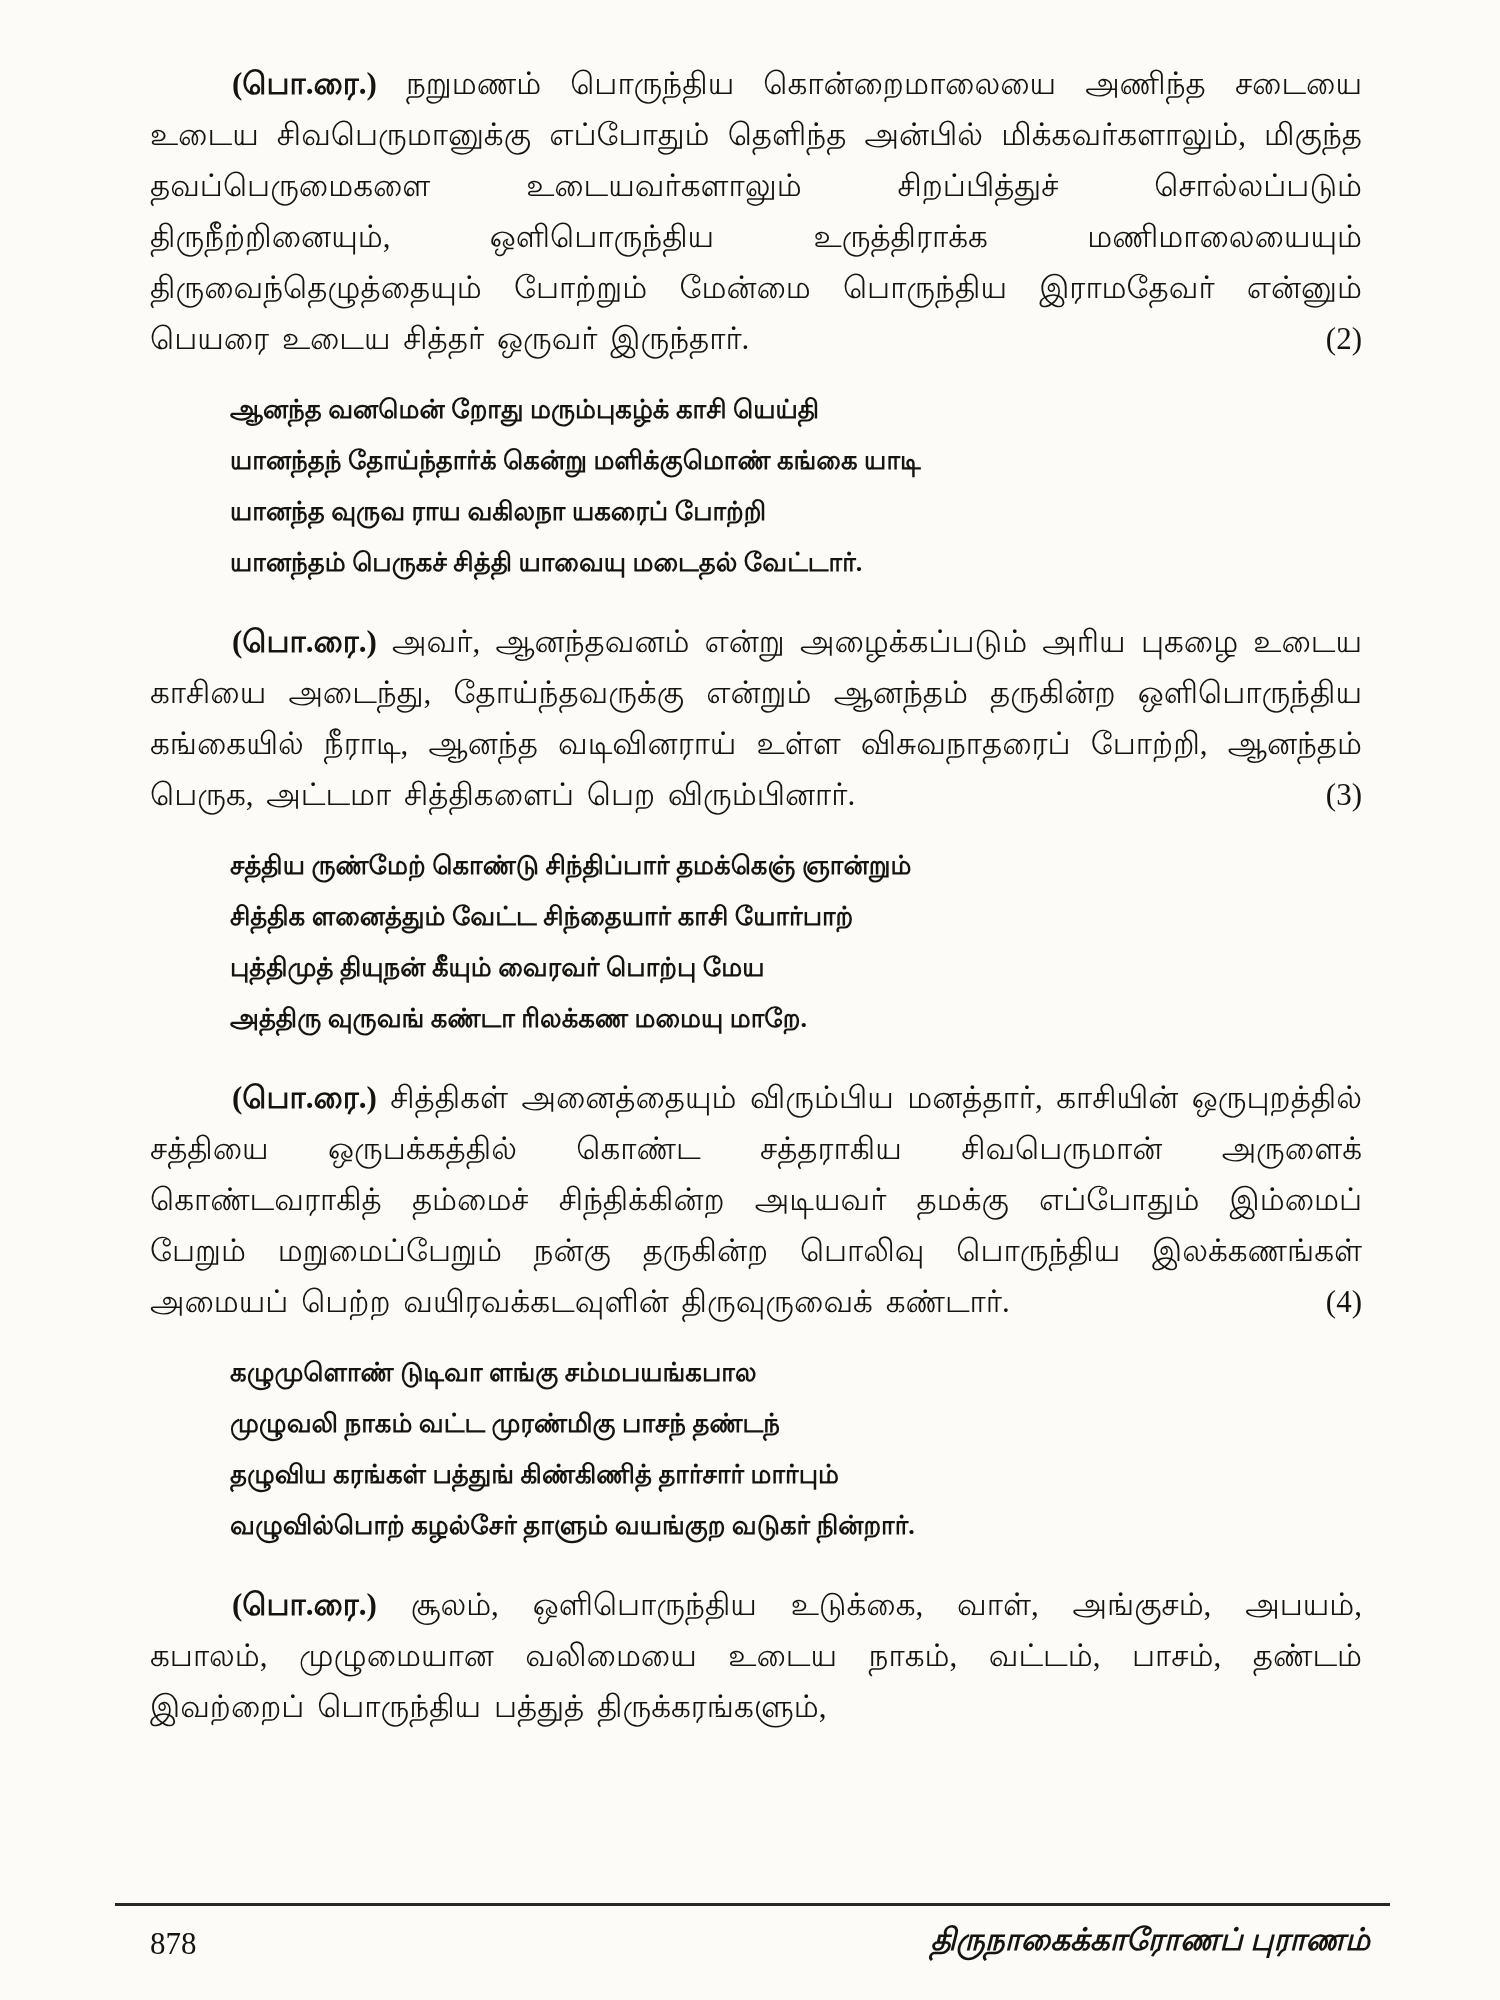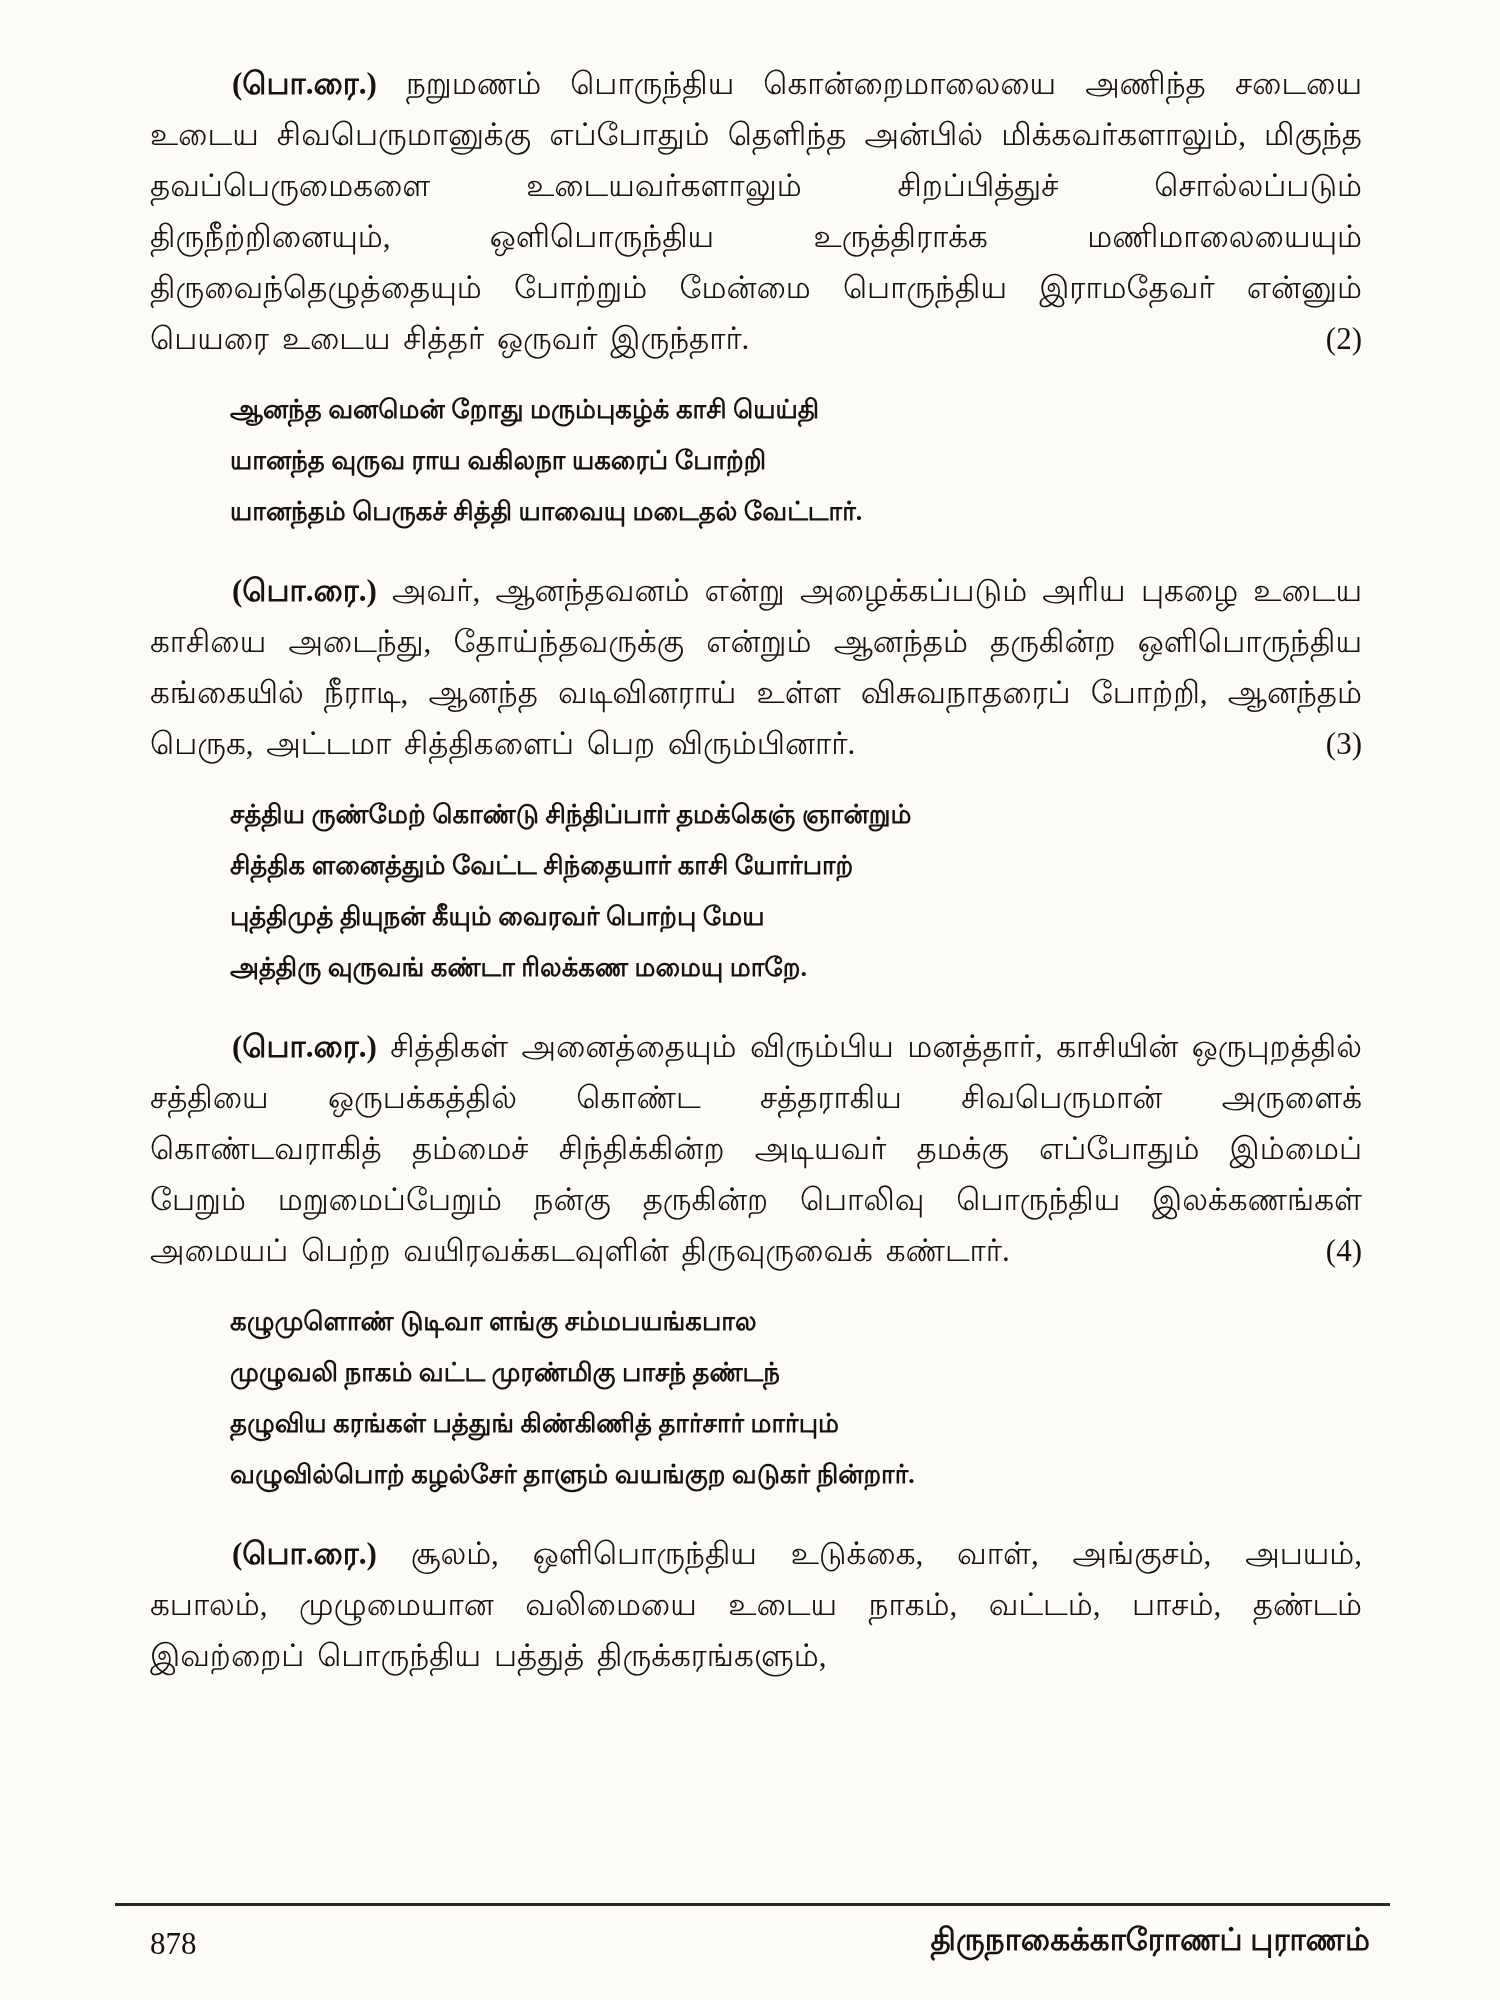--- a/index.html
+++ b/index.html
@@ -61,36 +61,38 @@
     justify-content: space-between;
     align-items: flex-end;
     font-size: 31px;
   }
   .footer .pageno {
     padding-left: 35px;
   }
   .footer .booktitle {
     padding-right: 20px;
     font-weight: bold;
+    font-style: italic;
   }
 </style>
 </head>
 <body>
 
 <div class="page">
   <div class="content">
 
     <p class="prose">
       <span class="label">(பொ.ரை.)</span>
       <span>நறுமணம் பொருந்திய கொன்றைமாலையை அணிந்த சடையை உடைய சிவபெருமானுக்கு எப்போதும் தெளிந்த அன்பில் மிக்கவர்களாலும், மிகுந்த தவப்பெருமைகளை உடையவர்களாலும் சிறப்பித்துச் சொல்லப்படும் திருநீற்றினையும், ஒளிபொருந்திய உருத்திராக்க மணிமாலையையும் திருவைந்தெழுத்தையும் போற்றும் மேன்மை பொருந்திய இராமதேவர் என்னும் பெயரை உடைய சித்தர் ஒருவர் இருந்தார்.</span>
       <span class="vnum">(2)</span>
     </p>
 
     <div class="verse">
       <div class="vline">ஆனந்த வனமென் றோது மரும்புகழ்க் காசி யெய்தி</div>
+      <div class="vline">யானந்தந் தோய்ந்தார்க் கென்று மளிக்குமொண் கங்கை யாடி</div>
       <div class="vline">யானந்த வுருவ ராய வகிலநா யகரைப் போற்றி</div>
       <div class="vline">யானந்தம் பெருகச் சித்தி யாவையு மடைதல் வேட்டார்.</div>
     </div>
 
     <p class="prose">
       <span class="label">(பொ.ரை.)</span>
       <span>அவர், ஆனந்தவனம் என்று அழைக்கப்படும் அரிய புகழை உடைய காசியை அடைந்து, தோய்ந்தவருக்கு என்றும் ஆனந்தம் தருகின்ற ஒளிபொருந்திய கங்கையில் நீராடி, ஆனந்த வடிவினராய் உள்ள விசுவநாதரைப் போற்றி, ஆனந்தம் பெருக, அட்டமா சித்திகளைப் பெற விரும்பினார்.</span>
       <span class="vnum">(3)</span>
     </p>
 

